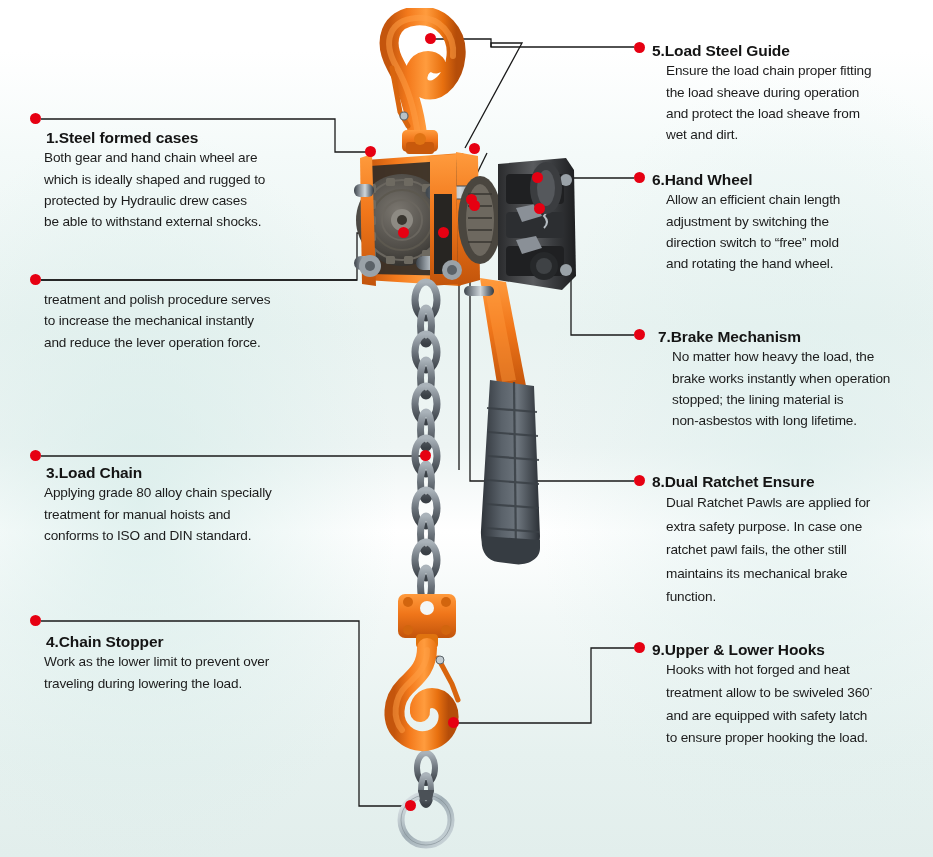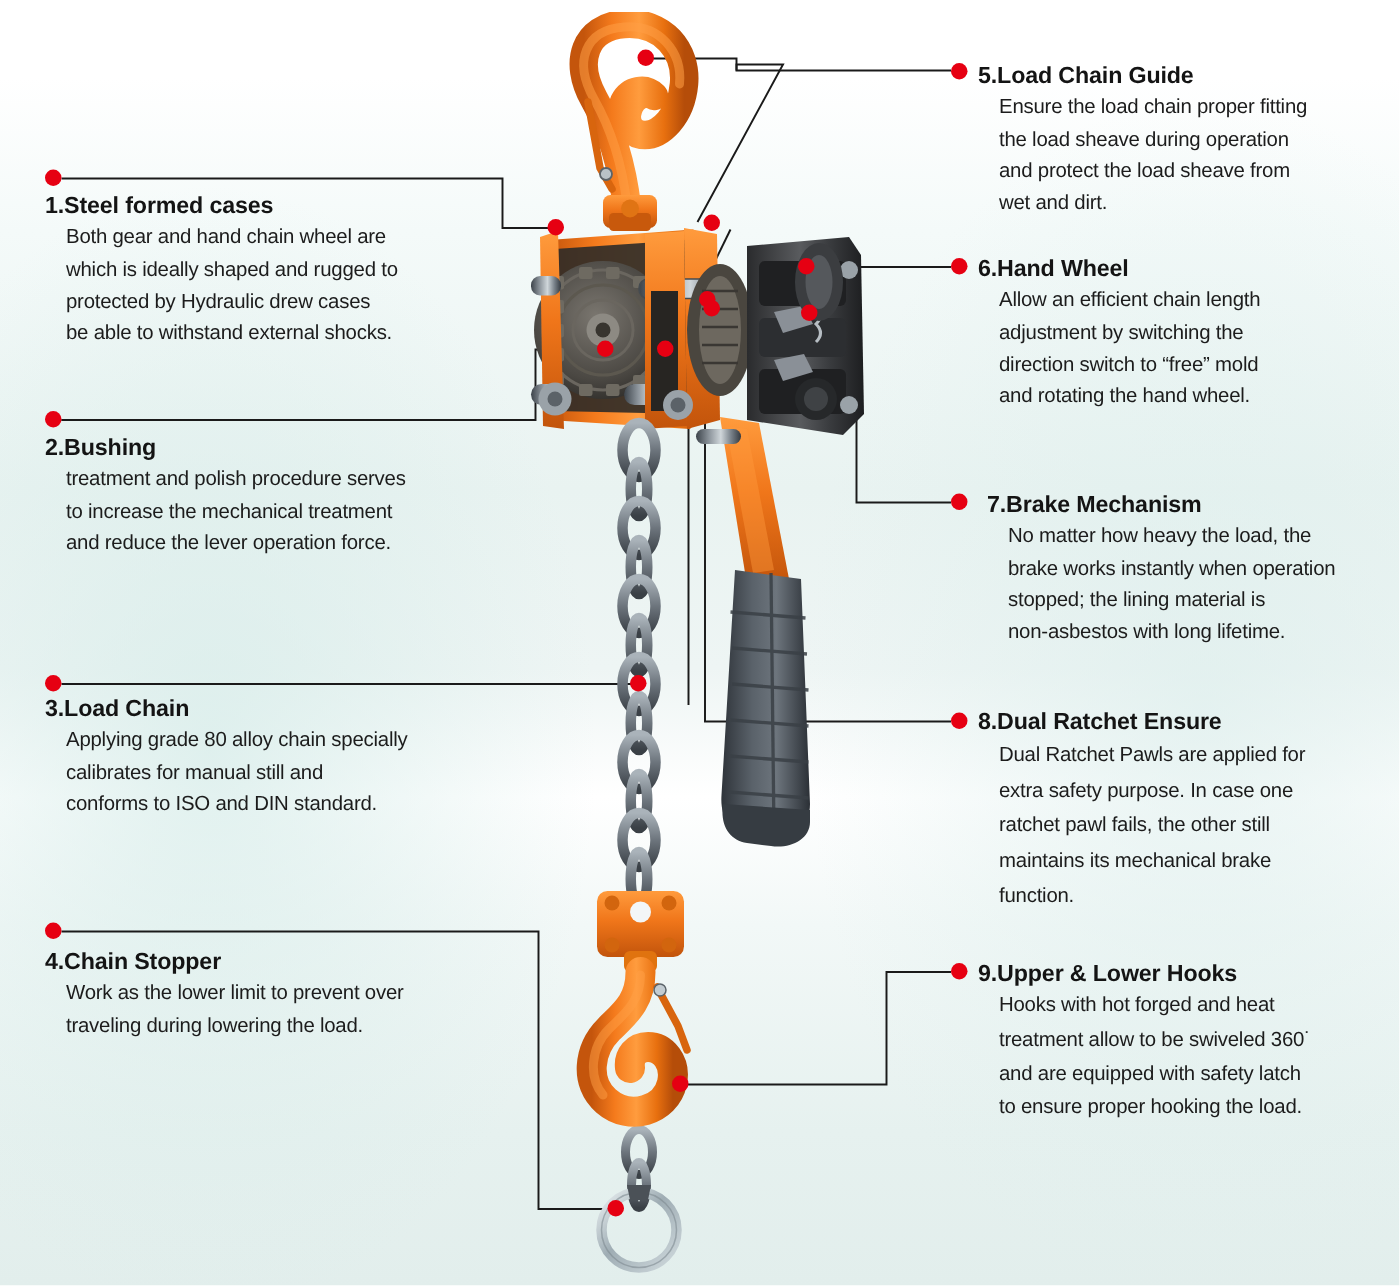--- a/index.html
+++ b/index.html
@@ -65,21 +65,21 @@
   }
   .callout .body {
     font-size: 13.6px;
     color: #1c1c1c;
     line-height: 1.57;
     padding-left: 14px;
     letter-spacing: -0.15px;
   }
   .callout .body div { white-space: nowrap; }
 
-  .callout.left  .title { margin-left: 0px; }
+  .callout.left  .title { margin-left: 16px; }
   .callout.right .title { margin-left: 0px; }
 
   
   .anchor-dot {
     position: absolute;
     width: 11px; height: 11px;
     border-radius: 50%;
     background: #e60012;
     z-index: 8;
   }
@@ -381,57 +381,54 @@
     <div class="body">
       <div>Both gear and hand chain wheel are</div>
       <div>which is ideally shaped and rugged to</div>
       <div>protected by Hydraulic drew cases</div>
       <div>be able to withstand external shocks.</div>
     </div>
   </div>
 
   <div class="anchor-dot" style="left:30px; top:274px;"></div>
   <div class="callout left" style="left:30px; top:289px; width:300px;">
-    <div class="title">
-      <span>2.</span><span>Bushing</span>
-    </div>
     <div class="body">
       <div>treatment and polish procedure serves</div>
-      <div>to increase the mechanical treatment</div>
+      <div>to increase the mechanical instantly</div>
       <div>and reduce the lever operation force.</div>
     </div>
   </div>
 
   <div class="anchor-dot" style="left:30px; top:450px;"></div>
   <div class="callout left" style="left:30px; top:463px; width:300px;">
     <div class="title">
       <span>3.</span><span>Load Chain</span>
     </div>
     <div class="body">
       <div>Applying grade 80 alloy chain specially</div>
-      <div>calibrates for manual still and</div>
+      <div>treatment for manual hoists and</div>
       <div>conforms to ISO and DIN standard.</div>
     </div>
   </div>
 
   <div class="anchor-dot" style="left:30px; top:615px;"></div>
   <div class="callout left" style="left:30px; top:632px; width:300px;">
     <div class="title">
       <span>4.</span><span>Chain Stopper</span>
     </div>
     <div class="body">
       <div>Work as the lower limit to prevent over</div>
       <div>traveling during lowering the load.</div>
     </div>
   </div>
 
   <div class="anchor-dot" style="left:634px; top:42px;"></div>
   <div class="callout right" style="left:652px; top:41px; width:285px;">
     <div class="title">
-      <span>5.</span><span>Load Chain Guide</span>
+      <span>5.</span><span>Load Steel Guide</span>
     </div>
     <div class="body">
       <div>Ensure the load chain proper fitting</div>
       <div>the load sheave during operation</div>
       <div>and protect the load sheave from</div>
       <div>wet and dirt.</div>
     </div>
   </div>
 
   <div class="anchor-dot" style="left:634px; top:172px;"></div>

